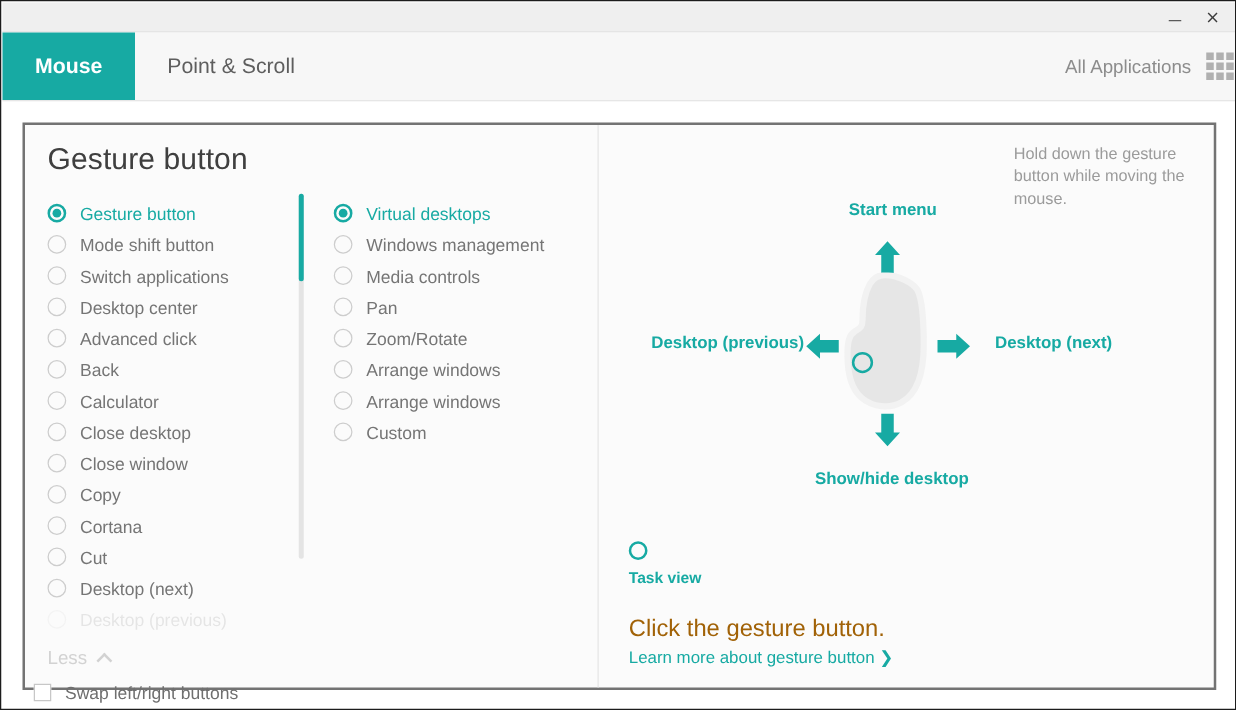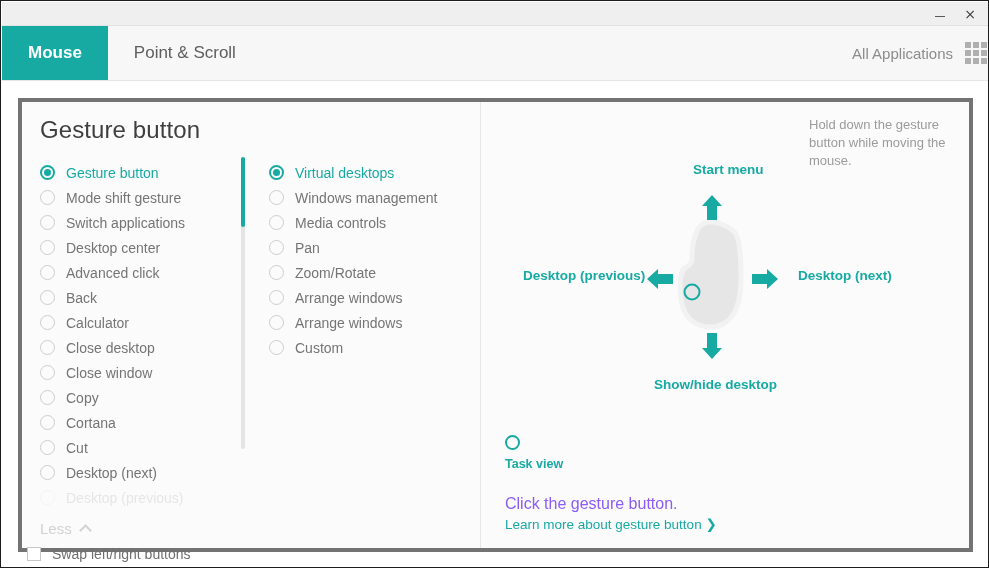--- a/index.html
+++ b/index.html
@@ -117,21 +117,21 @@
   }
 
   
   .card {
     position: absolute;
     left: 17px;
     top: 97px;
     width: 955px;
     height: 454px;
     background: #fbfbfb;
-    border: 4px solid #737373;
+    border: 2px solid #737373;
     box-sizing: border-box;
     display: flex;
   }
   .card-left {
     position: relative;
     width: 459px;
     border-right: 1px solid #e6e6e6;
     box-sizing: border-box;
     flex: none;
   }
@@ -271,21 +271,21 @@
   }
 
   .diag-label {
     position: absolute;
     font-size: 13.5px;
     font-weight: bold;
     color: #17aaa3;
     white-space: nowrap;
     user-select: none;
   }
-  .lbl-start  { left: 212px; top: 12px; }
+  .lbl-start  { left: 200px; top: 12px; }
   .lbl-prev   { left: 42px;  top: 118px; }
   .lbl-next   { left: 317px; top: 118px; }
   .lbl-bottom { left: 173px; top: 227px; }
 
   .arrow {
     position: absolute;
     color: #17aaa3;
   }
   .ar-up    { left: 219px; top: 44px; }
   .ar-down  { left: 219px; top: 182px; }
@@ -315,22 +315,22 @@
     box-sizing: border-box;
     margin-bottom: 7px;
   }
   .task-title {
     font-size: 12.5px;
     font-weight: bold;
     color: #17aaa3;
     margin-bottom: 5px;
   }
   .task-desc {
-    font-size: 16px;
-    color: #8b5cf6;
+    font-size: 19px;
+    color: #a16207;
     margin-bottom: 3px;
     margin-top: 24px;
   }
   .learn-link {
     font-size: 13.5px;
     color: #17aaa3;
     cursor: default;
     user-select: none;
   }
   .learn-link .chev { font-family: "DejaVu Sans", sans-serif; }
@@ -403,21 +403,21 @@
     <div class="card-left">
       <h1 class="page-title">Gesture button</h1>
 
       <div class="col col-1">
         <div class="radio-row selected">
           <span class="radio"></span>
           <span class="radio-label">Gesture button</span>
         </div>
         <div class="radio-row">
           <span class="radio"></span>
-          <span class="radio-label">Mode shift gesture</span>
+          <span class="radio-label">Mode shift button</span>
         </div>
         <div class="radio-row">
           <span class="radio"></span>
           <span class="radio-label">Switch applications</span>
         </div>
         <div class="radio-row">
           <span class="radio"></span>
           <span class="radio-label">Desktop center</span>
         </div>
         <div class="radio-row">

